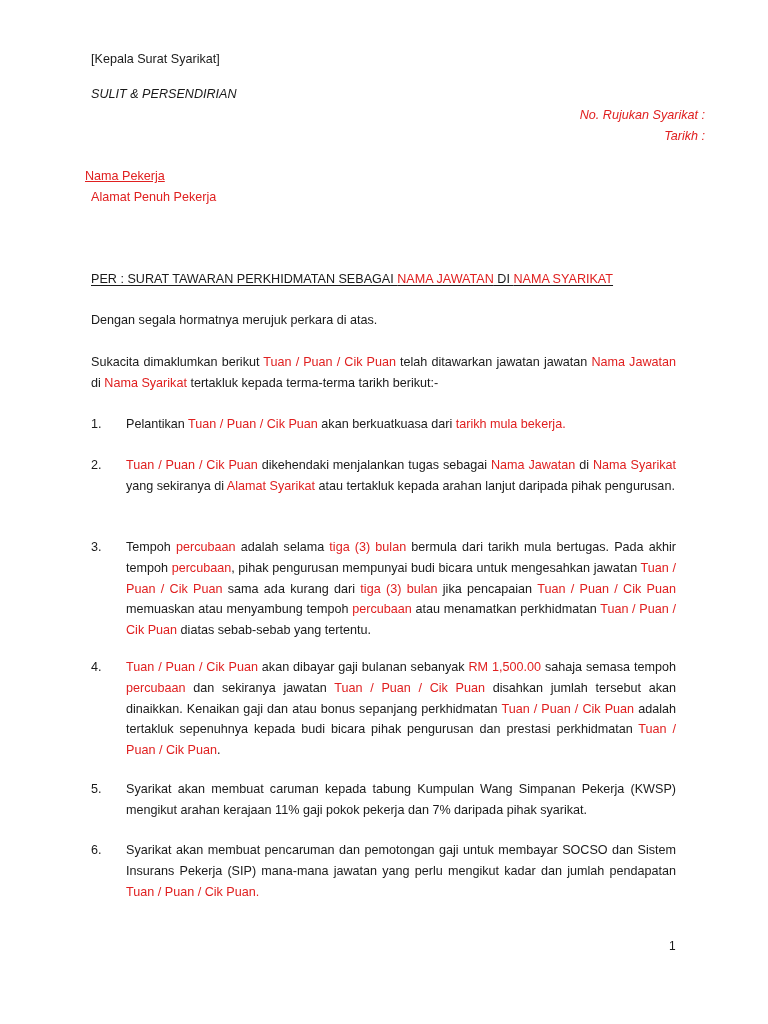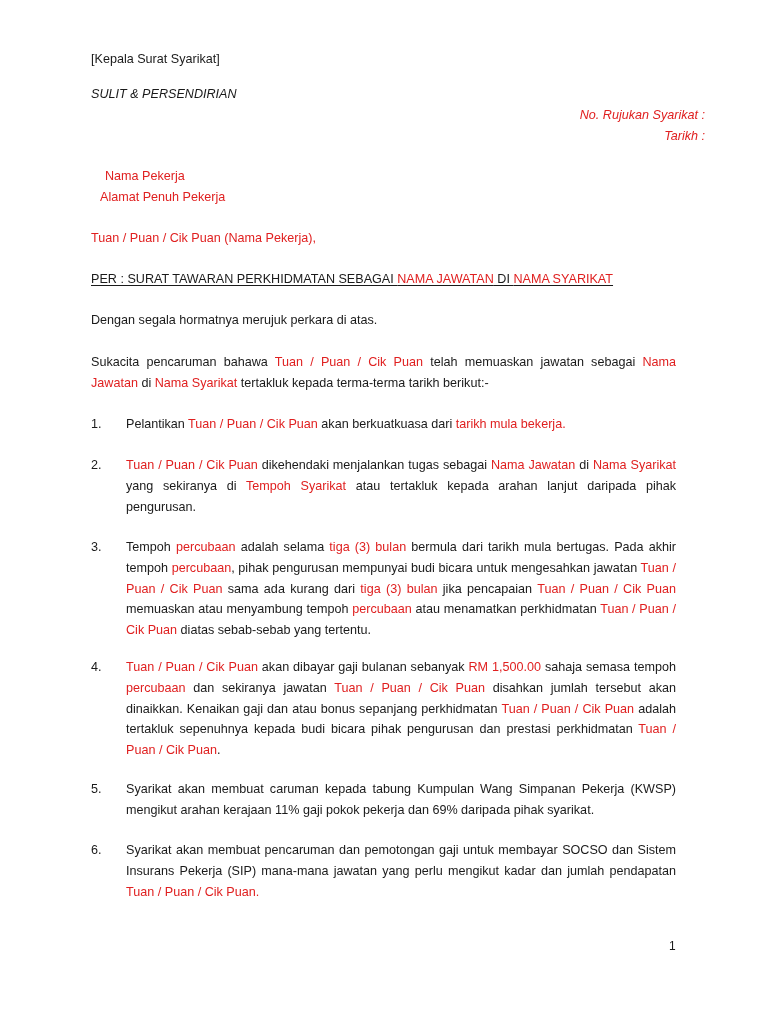--- a/index.html
+++ b/index.html
@@ -22,67 +22,66 @@
 
 <div class="page">
 
   <div class="abs" style="left:91px; top:52px;">[Kepala Surat Syarikat]</div>
 
   <div class="abs it" style="left:91px; top:87px;">SULIT &amp; PERSENDIRIAN</div>
 
   <div class="abs it red right" style="top:108px;">No. Rujukan Syarikat :</div>
   <div class="abs it red right" style="top:129px;">Tarikh :</div>
 
-  <div class="abs red" style="left:105px; top:169px;">Nama Pekerja</div>
-  <div class="abs red" style="left:100px; top:190px;">Alamat Penuh Pekerja</div>
+  <div class="abs red" style="left:85px; top:169px;text-decoration:underline;">Nama Pekerja</div>
+  <div class="abs red" style="left:91px; top:190px;">Alamat Penuh Pekerja</div>
 
-  <div class="abs red" style="left:91px; top:231px;">Tuan / Puan / Cik Puan (Nama Pekerja),</div>
 
   <div class="abs" style="left:91px; top:313px;">Dengan segala hormatnya merujuk perkara di atas.</div>
 
   <div class="abs title-line" style="left:91px; top:272px;">
     <span>PER : SURAT TAWARAN PERKHIDMATAN SEBAGAI </span><span class="red">NAMA JAWATAN</span><span> DI </span><span class="red">NAMA SYARIKAT</span>
   </div>
 
   <div class="para" style="top:352px;">
-    <span>Sukacita pencaruman bahawa </span><span class="red">Tuan / Puan / Cik Puan</span><span> telah memuaskan jawatan sebagai </span><span class="red">Nama Jawatan</span><span> di </span><span class="red">Nama Syarikat</span><span> tertakluk kepada terma-terma tarikh berikut:-</span>
+    <span>Sukacita dimaklumkan berikut </span><span class="red">Tuan / Puan / Cik Puan</span><span> telah ditawarkan jawatan jawatan </span><span class="red">Nama Jawatan</span><span> di </span><span class="red">Nama Syarikat</span><span> tertakluk kepada terma-terma tarikh berikut:-</span>
   </div>
 
   <div class="item" style="top:414px;">
     <span class="num">1.</span>
     <div class="body">
       <span>Pelantikan </span><span class="red">Tuan / Puan / Cik Puan</span><span> akan berkuatkuasa dari </span><span class="red">tarikh mula bekerja.</span>
     </div>
   </div>
 
   <div class="item" style="top:455px;">
     <span class="num">2.</span>
     <div class="body">
-      <span class="red">Tuan / Puan / Cik Puan</span><span> dikehendaki menjalankan tugas sebagai </span><span class="red">Nama Jawatan</span><span> di </span><span class="red">Nama Syarikat</span><span> yang sekiranya di </span><span class="red">Tempoh Syarikat</span><span> atau tertakluk kepada arahan lanjut daripada pihak pengurusan.</span>
+      <span class="red">Tuan / Puan / Cik Puan</span><span> dikehendaki menjalankan tugas sebagai </span><span class="red">Nama Jawatan</span><span> di </span><span class="red">Nama Syarikat</span><span> yang sekiranya di </span><span class="red">Alamat Syarikat</span><span> atau tertakluk kepada arahan lanjut daripada pihak pengurusan.</span>
     </div>
   </div>
 
   <div class="item" style="top:537px;">
     <span class="num">3.</span>
     <div class="body">
       <span>Tempoh </span><span class="red">percubaan</span><span> adalah selama </span><span class="red">tiga (3) bulan</span><span> bermula dari tarikh mula bertugas. Pada akhir tempoh </span><span class="red">percubaan</span><span>, pihak pengurusan mempunyai budi bicara untuk mengesahkan jawatan </span><span class="red">Tuan / Puan / Cik Puan</span><span> sama ada kurang dari </span><span class="red">tiga (3) bulan</span><span> jika pencapaian </span><span class="red">Tuan / Puan / Cik Puan</span><span> memuaskan atau menyambung tempoh </span><span class="red">percubaan</span><span> atau menamatkan perkhidmatan </span><span class="red">Tuan / Puan / Cik Puan</span><span> diatas sebab-sebab yang tertentu.</span>
     </div>
   </div>
 
   <div class="item" style="top:657px;">
     <span class="num">4.</span>
     <div class="body">
       <span class="red">Tuan / Puan / Cik Puan</span><span> akan dibayar gaji bulanan sebanyak </span><span class="red">RM 1,500.00</span><span> sahaja semasa tempoh </span><span class="red">percubaan</span><span> dan sekiranya jawatan </span><span class="red">Tuan / Puan / Cik Puan</span><span> disahkan jumlah tersebut akan dinaikkan. Kenaikan gaji dan atau bonus sepanjang perkhidmatan </span><span class="red">Tuan / Puan / Cik Puan</span><span> adalah tertakluk sepenuhnya kepada budi bicara pihak pengurusan dan prestasi perkhidmatan </span><span class="red">Tuan / Puan / Cik Puan</span><span>.</span>
     </div>
   </div>
 
   <div class="item" style="top:779px;">
     <span class="num">5.</span>
     <div class="body">
-      <span>Syarikat akan membuat caruman kepada tabung Kumpulan Wang Simpanan Pekerja (KWSP) mengikut arahan kerajaan 11% gaji pokok pekerja dan 69% daripada pihak syarikat.</span>
+      <span>Syarikat akan membuat caruman kepada tabung Kumpulan Wang Simpanan Pekerja (KWSP) mengikut arahan kerajaan 11% gaji pokok pekerja dan 7% daripada pihak syarikat.</span>
     </div>
   </div>
 
   <div class="item" style="top:840px;">
     <span class="num">6.</span>
     <div class="body">
       <span>Syarikat akan membuat pencaruman dan pemotongan gaji untuk membayar SOCSO dan Sistem Insurans Pekerja (SIP) mana-mana jawatan yang perlu mengikut kadar dan jumlah pendapatan </span><span class="red">Tuan / Puan / Cik Puan.</span>
     </div>
   </div>
 

